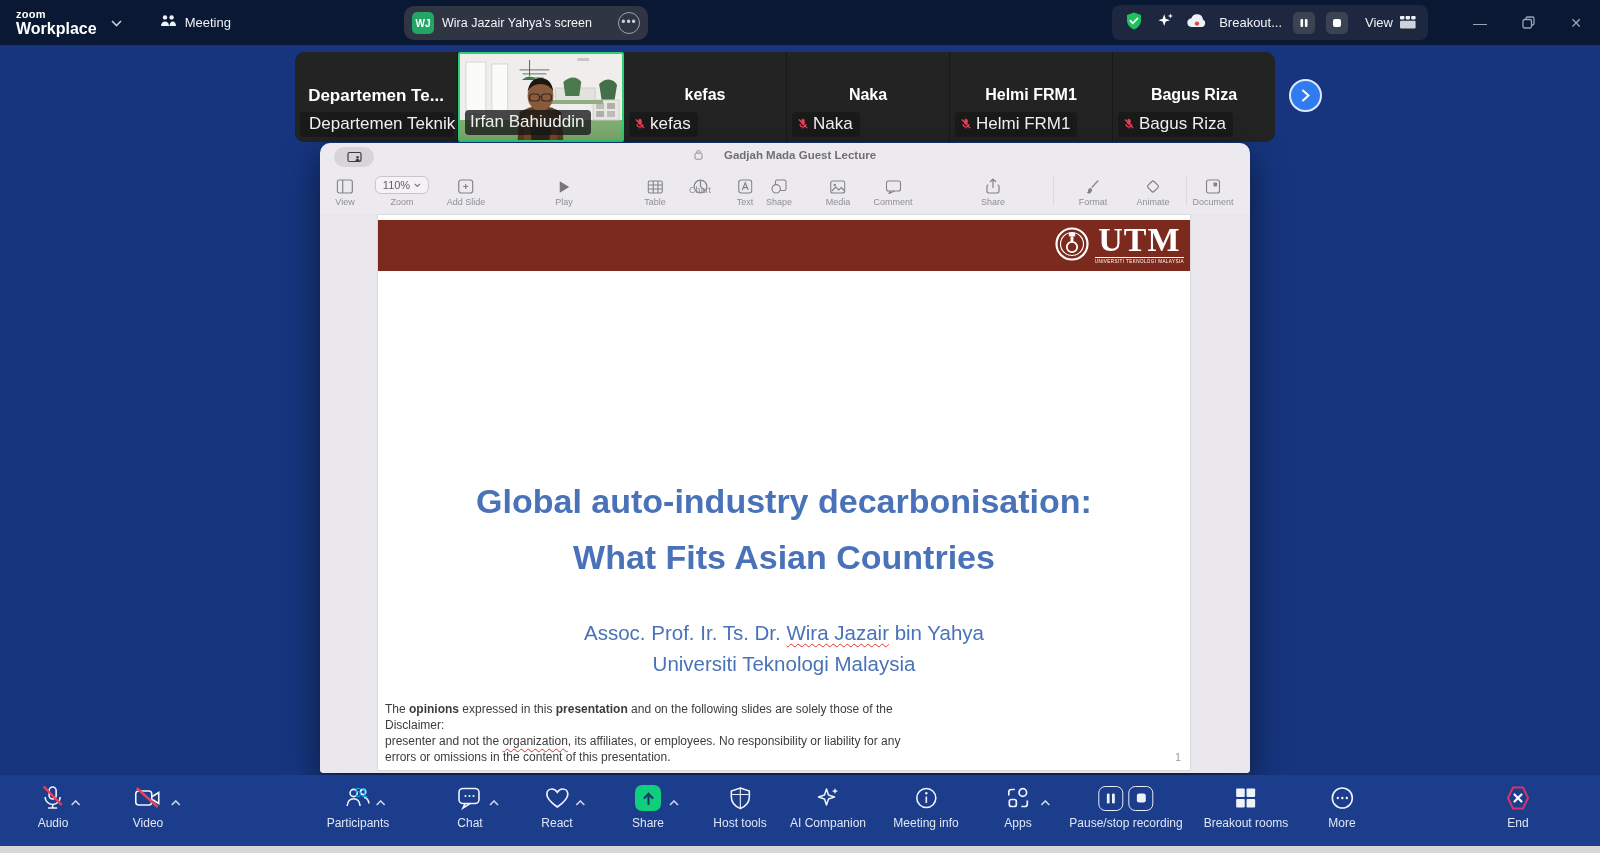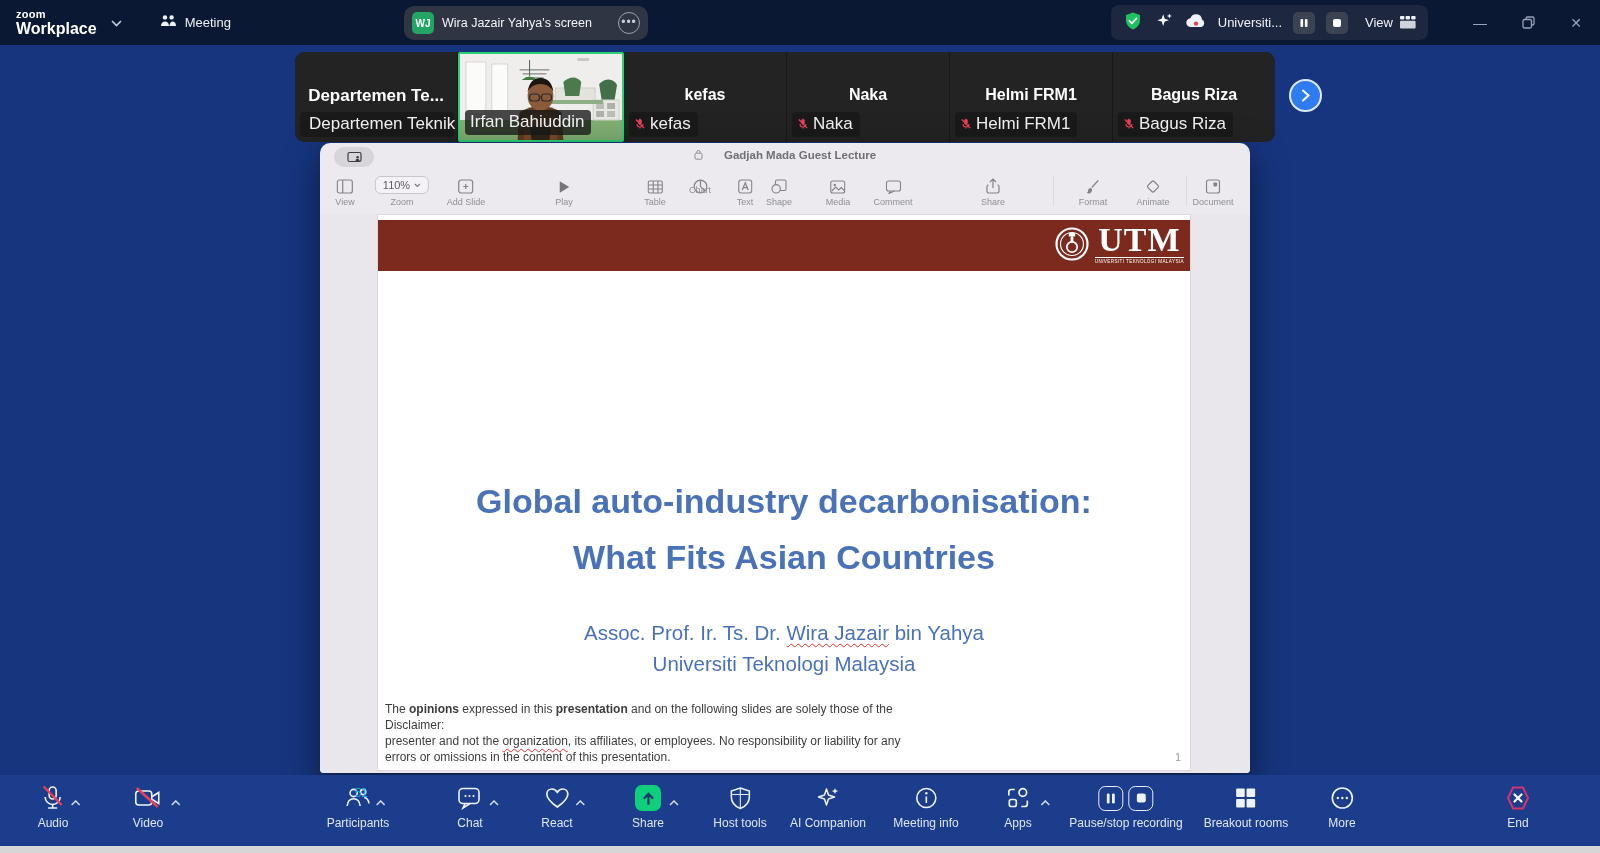--- a/index.html
+++ b/index.html
@@ -138,21 +138,21 @@
             <path d="M11 4l1.8 5.4L18 11l-5.2 1.6L11 18l-1.8-5.4L4 11l5.2-1.6Z"></path>
             <path d="M18.5 3l.8 2.2L21.5 6l-2.2.8-.8 2.2-.8-2.2L15.5 6l2.2-.8Z"></path>
           </svg>
       </span>
       <span>
         <svg width="22" height="16" viewBox="0 0 22 16">
             <path d="M6 14a4.4 4.4 0 0 1-.6-8.8A6 6 0 0 1 17 6.6 4 4 0 0 1 16.4 14Z" fill="#eef1f7"></path>
             <circle cx="11" cy="10.6" r="2.2" fill="#e04848"></circle>
           </svg>
       </span>
-      <span class="rec-label">Universiti...</span>
+      <span class="rec-label">Breakout...</span>
       <span class="media-btn">
         <svg width="10" height="10" viewBox="0 0 10 10" fill="#fff">
             <rect x="1.5" y="1" width="2.6" height="8" rx="1"></rect>
             <rect x="5.9" y="1" width="2.6" height="8" rx="1"></rect>
           </svg>
       </span>
       <span class="media-btn">
         <svg width="10" height="10" viewBox="0 0 10 10" fill="#fff">
             <rect x="1" y="1" width="8" height="8" rx="2"></rect>
           </svg>

